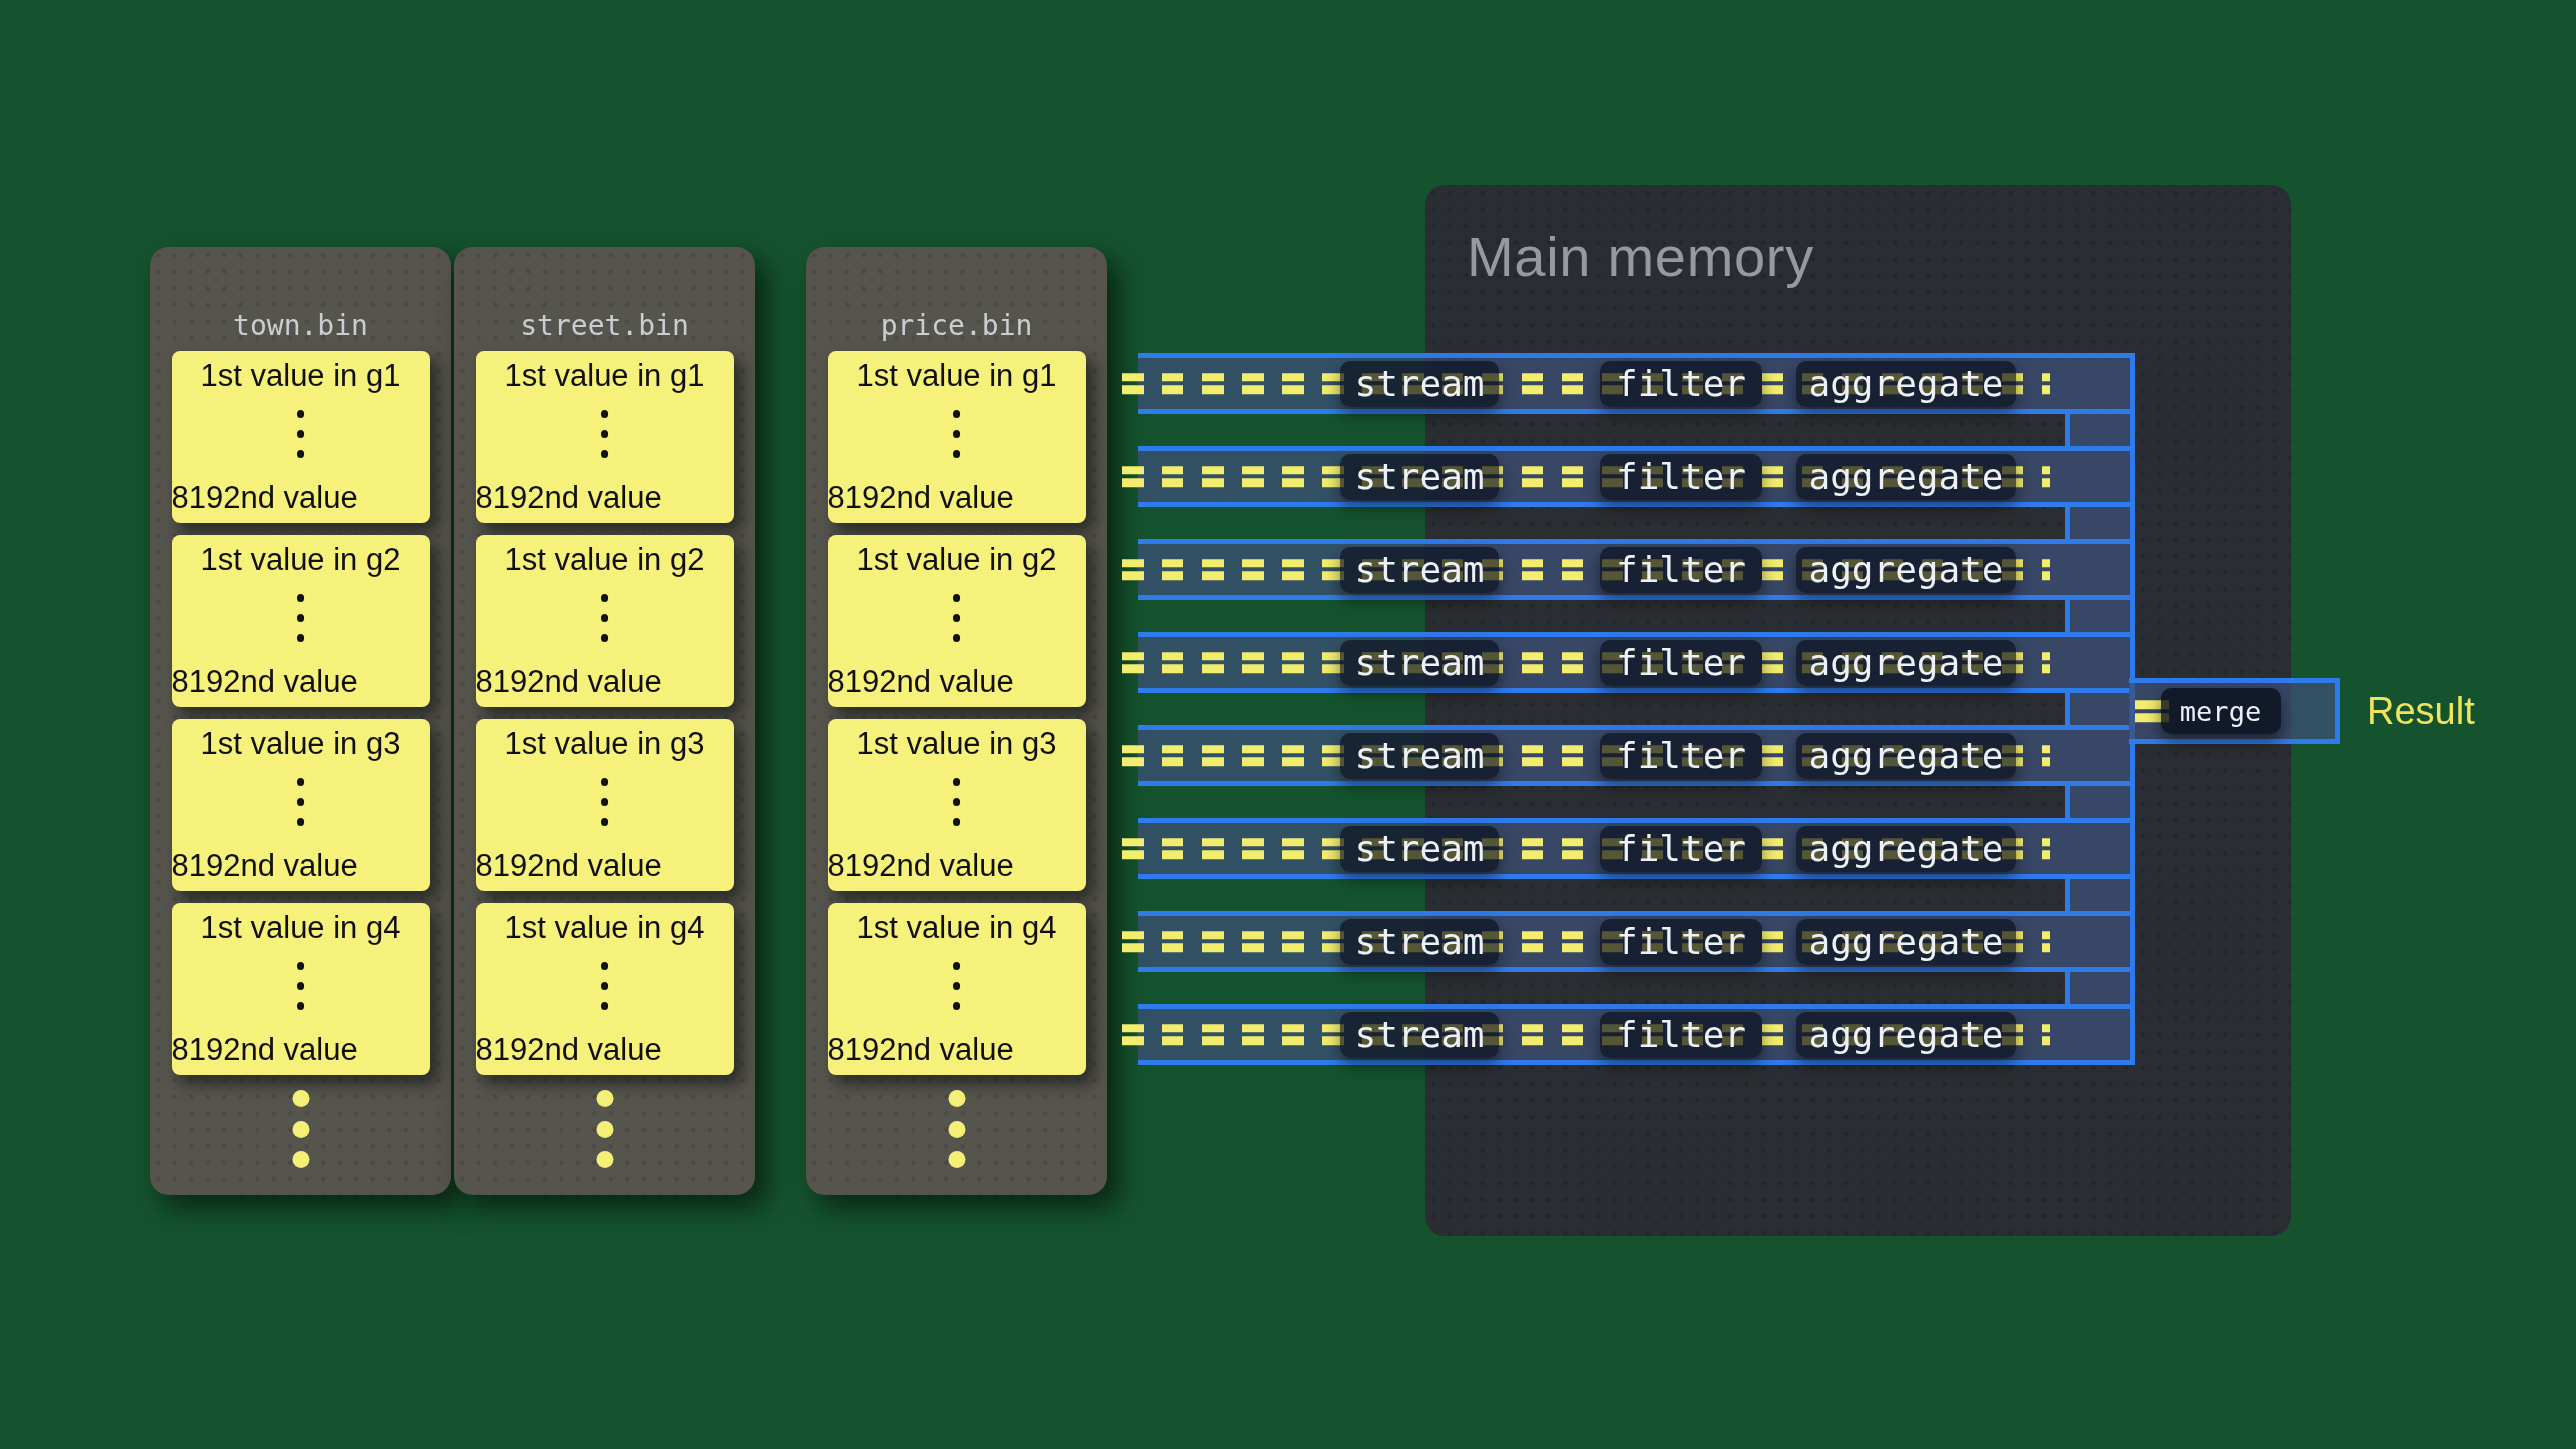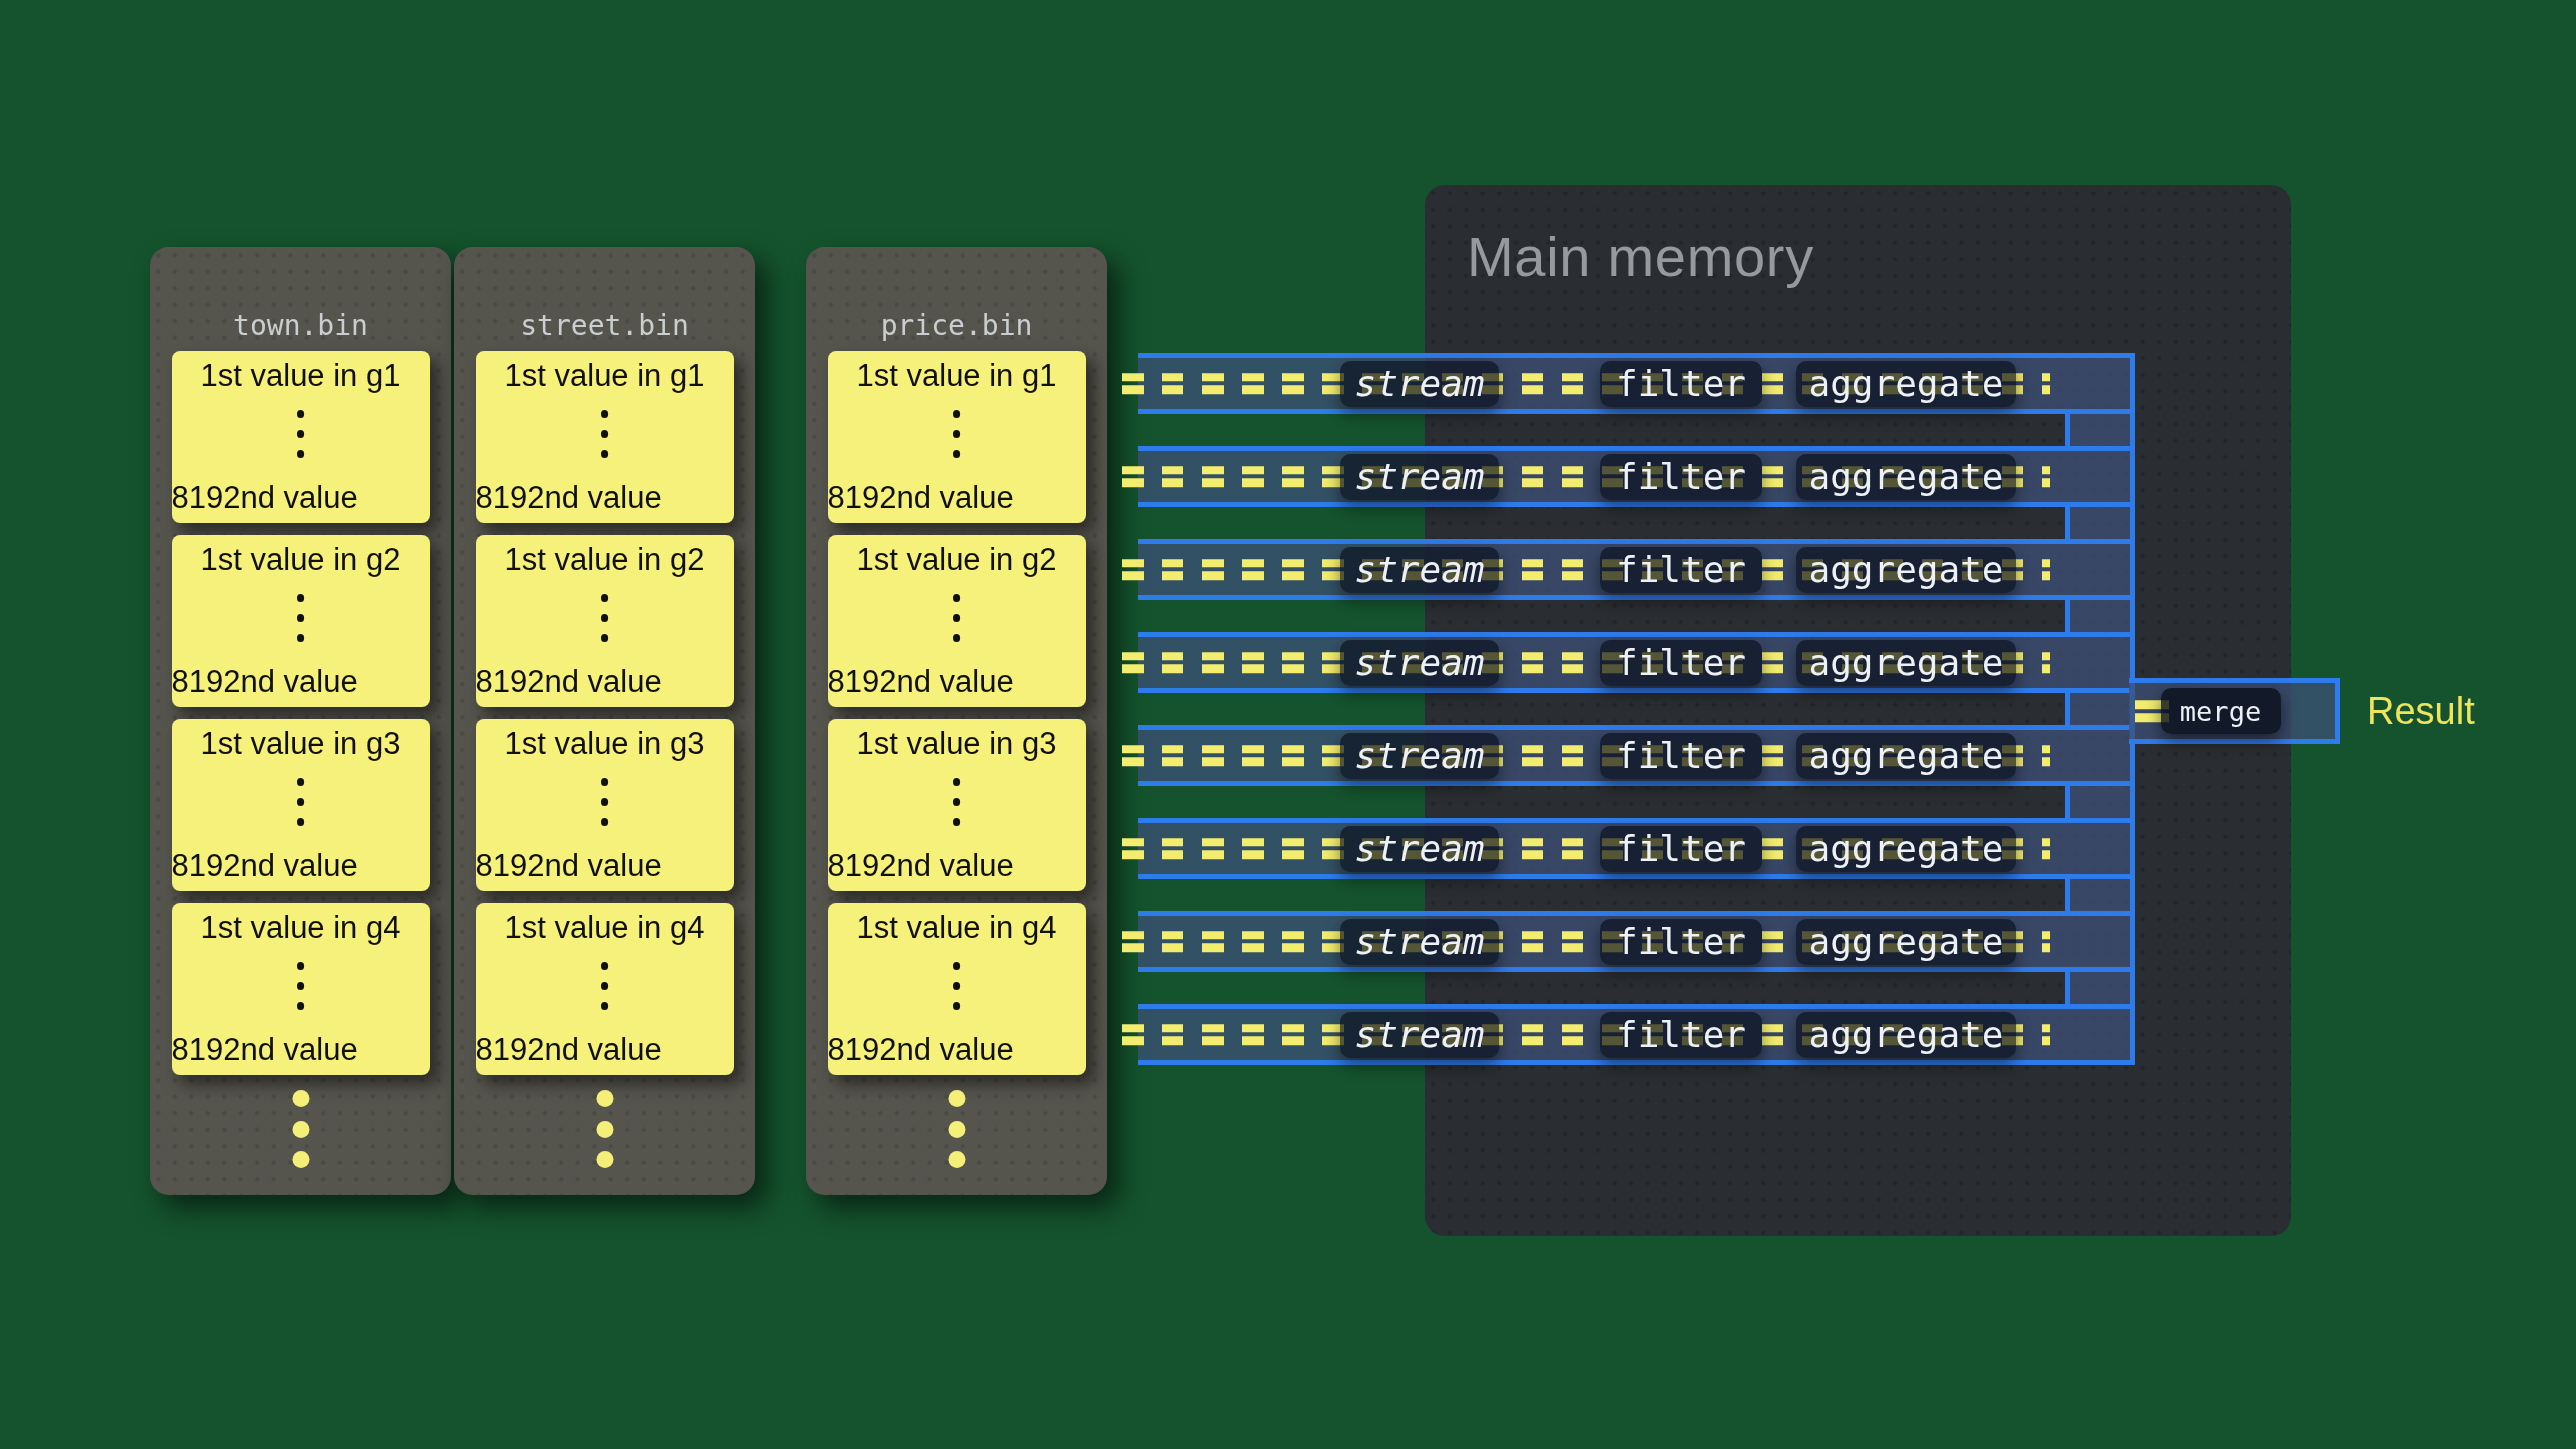--- a/index.html
+++ b/index.html
@@ -56,21 +56,21 @@
   .dashline{position:absolute;left:-15.7px;width:928px;height:21.5px;top:50%;
     transform:translateY(-50%);}
   .dashline::before,.dashline::after{content:"";position:absolute;left:0;right:0;height:8.6px;
     background:repeating-linear-gradient(90deg, var(--dash) 0 21.5px, transparent 21.5px 40px);}
   .dashline::before{top:0;}
   .dashline::after{bottom:0;}
   .opbox{position:absolute;top:50%;transform:translateY(-50%);height:46px;
     background:var(--boxbg);border-radius:10px;display:flex;align-items:center;
     justify-content:center;box-shadow:0 7.2px 15.7px rgba(0,0,0,0.45);
     font-family:"DejaVu Sans Mono", monospace;font-size:36px;color:#edf1f5;}
-  .op-stream{left:202px;width:159px;font-style:italic;}
+  .op-stream{left:202px;width:159px;}
   .op-filter{left:426px;width:162px;margin-left:36px;}
   .op-aggregate{left:658px;width:220px;}
 
   
   .merge-band{position:absolute;left:2129px;top:678px;width:211px;height:66px;
     background:var(--navy);border:5.7px solid var(--blue);border-left:none;}
   .merge-dash{position:absolute;left:5.7px;width:34px;height:21.5px;top:50%;
     transform:translateY(-50%);}
   .merge-dash::before,.merge-dash::after{content:"";position:absolute;left:0;right:0;height:8.6px;
     background:var(--dash);}

